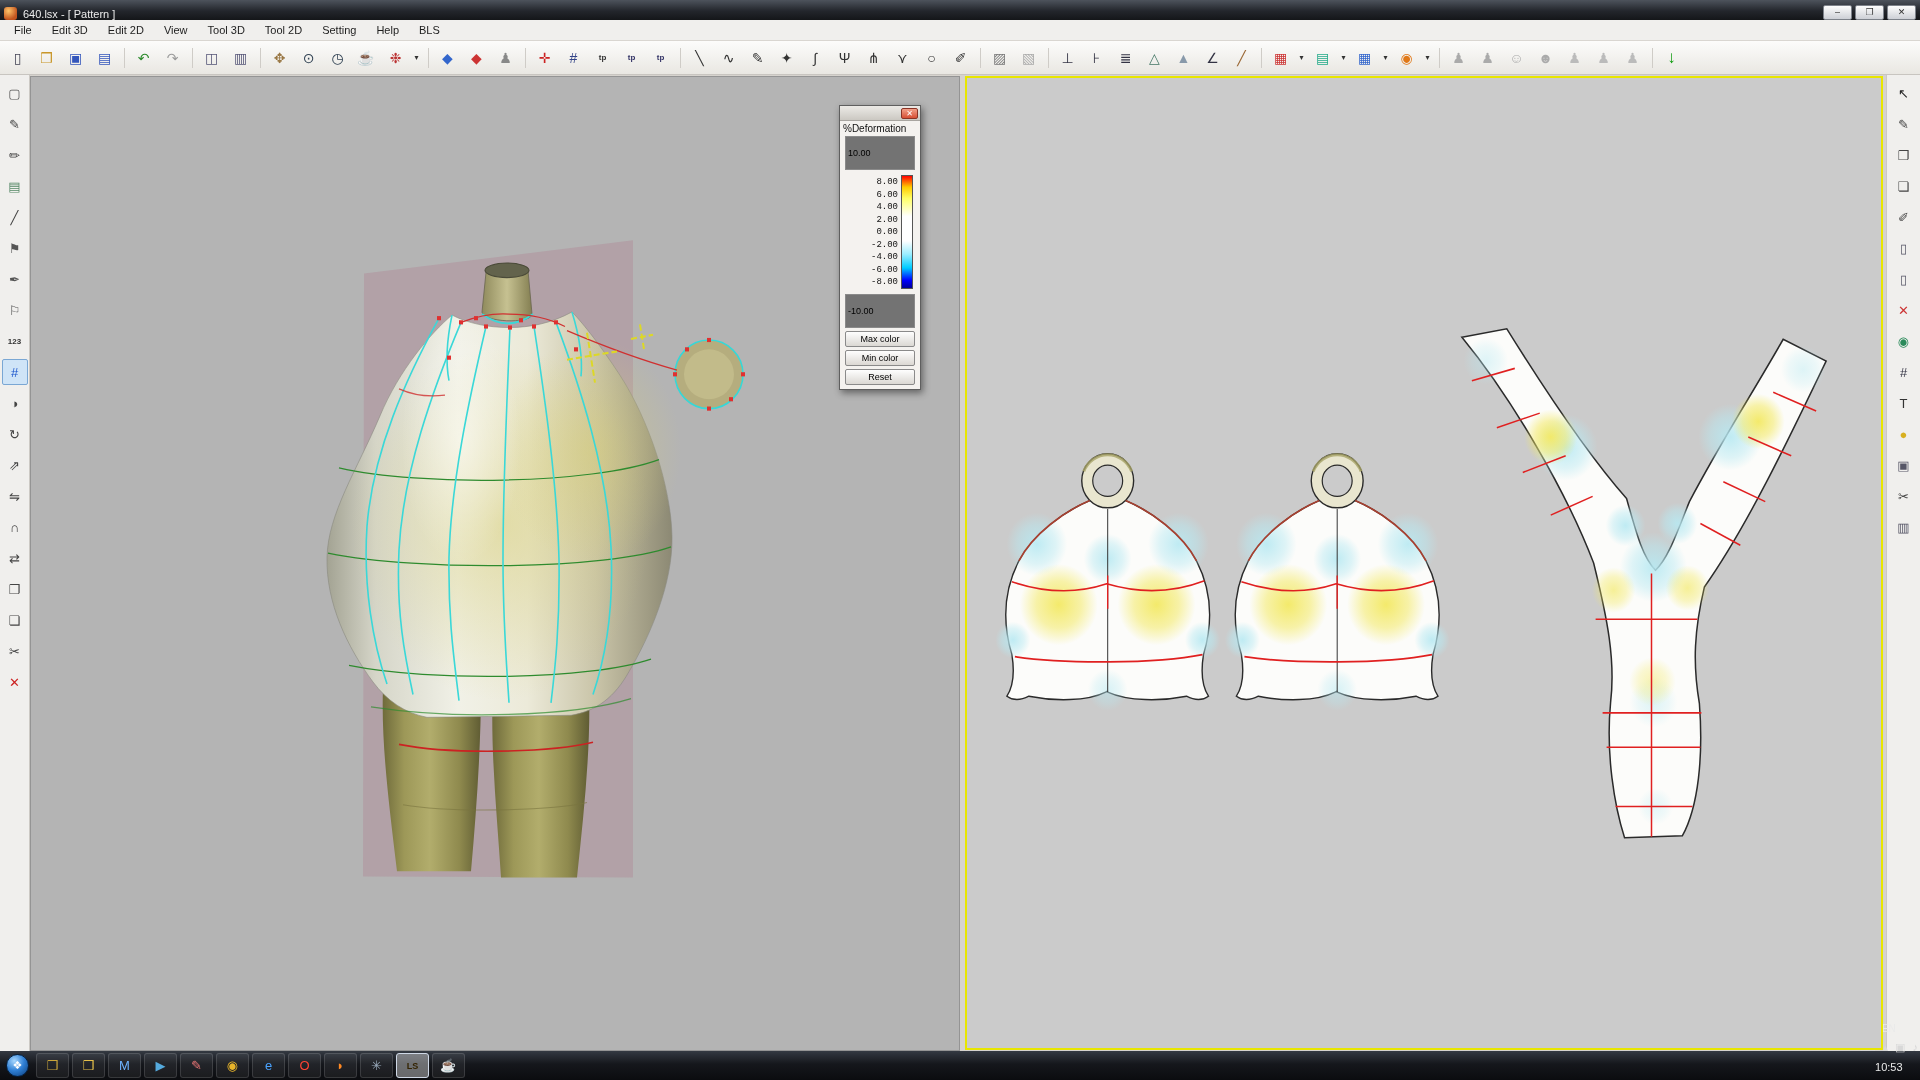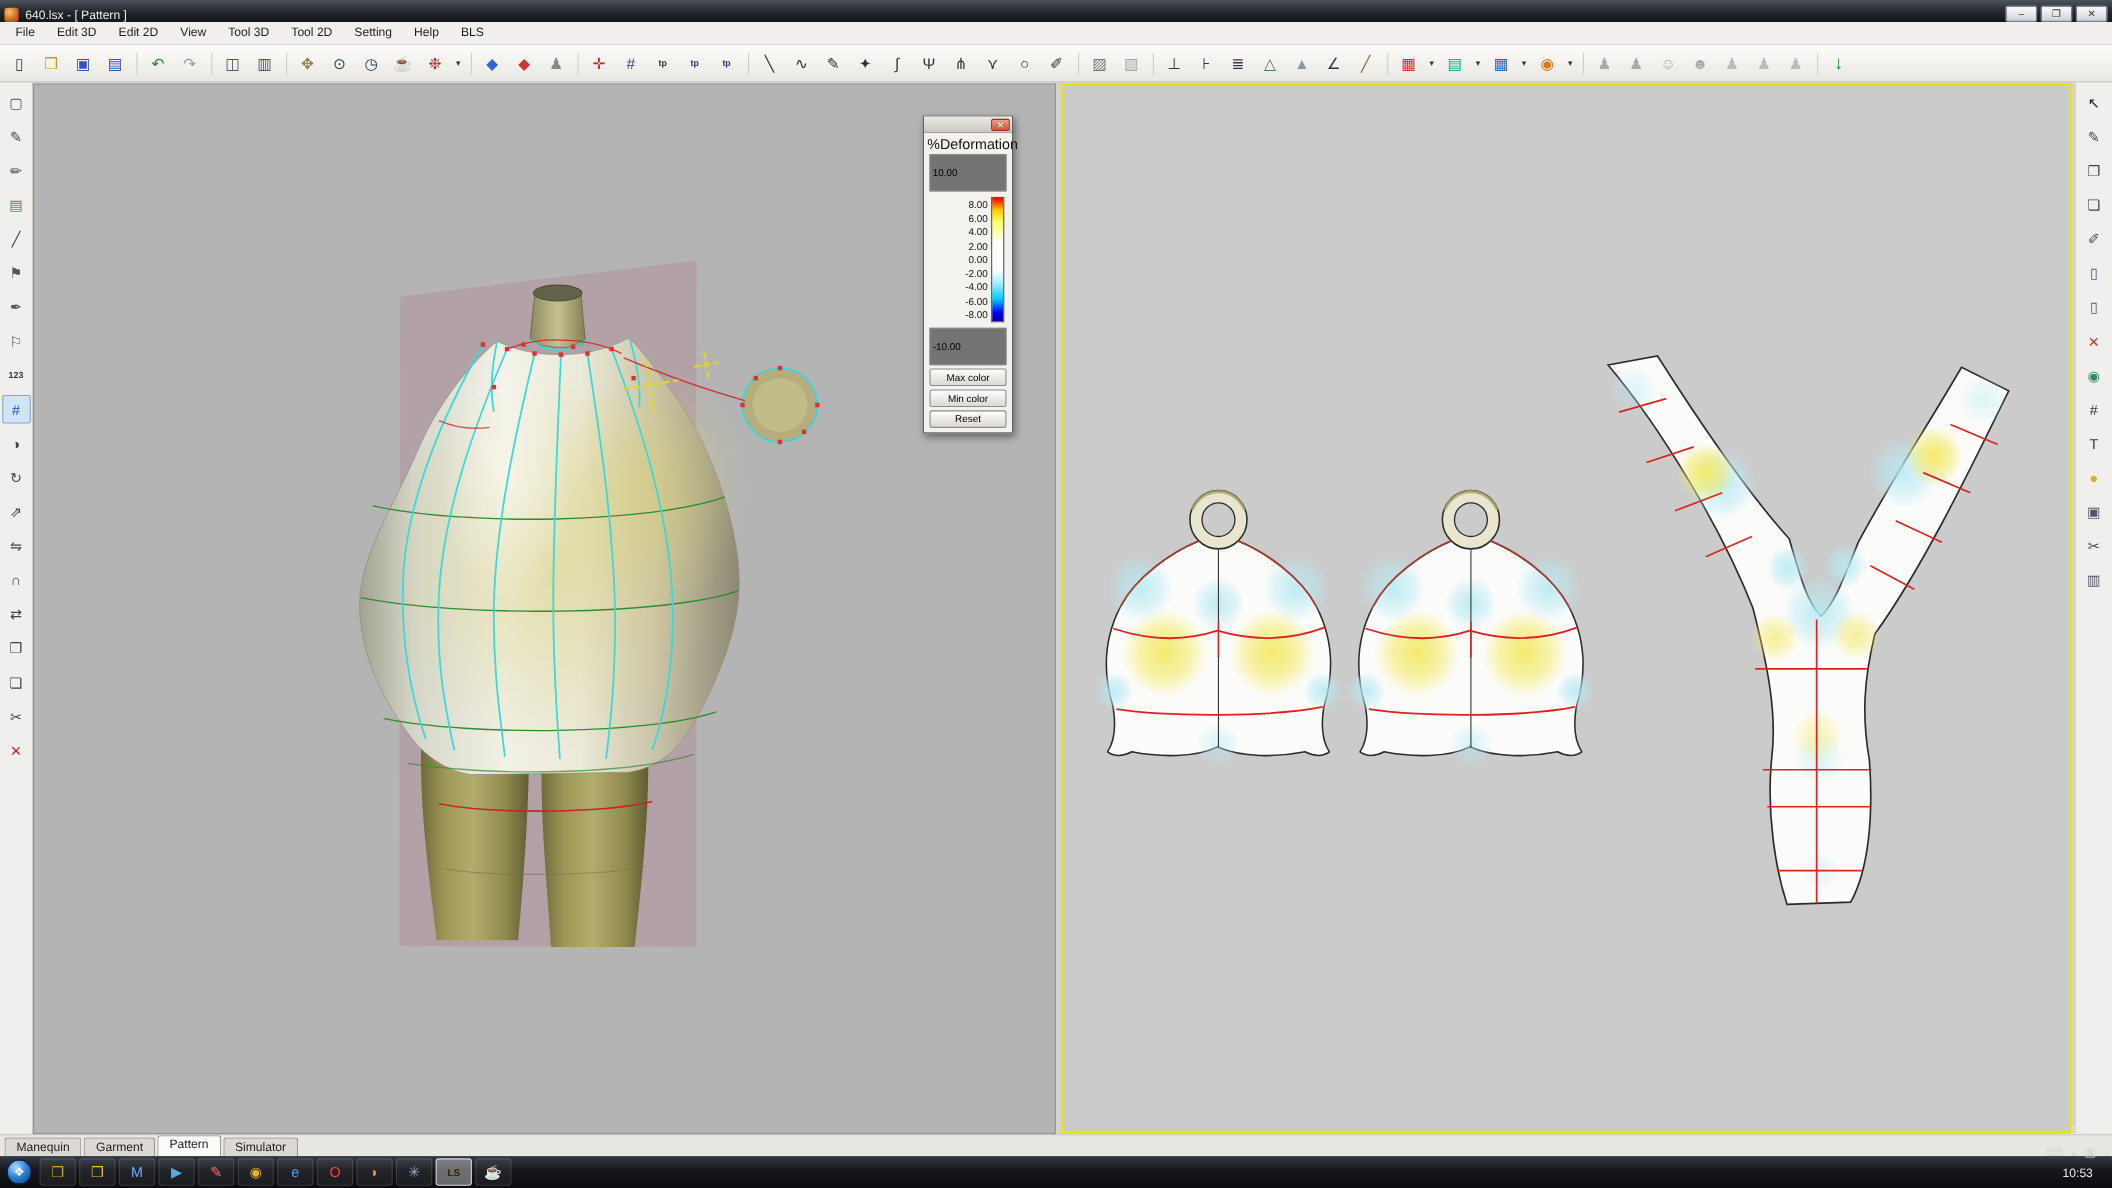--- a/index.html
+++ b/index.html
@@ -33,23 +33,23 @@
 
   .view3d{width:930px;flex:0 0 auto;position:relative;background:#b4b4b4;border:1px solid #949494;margin-top:1px;}
   .divider{width:5px;flex:0 0 auto;}
   .view2d{flex:1 1 auto;margin:1px 3px 1px 0;border:2px solid #e8e600;background:#cbcbcb;position:relative;}
   .view3d svg,.view2d svg{display:block;width:100%;height:100%;}
 
   
   .dialog{position:absolute;left:808px;top:28px;width:82px;background:#f4f2ef;border:1px solid #5f5f5f;box-shadow:2px 3px 7px rgba(0,0,0,.45);z-index:10;font-size:9px;padding-bottom:4px;}
   .dlg-titlebar{height:15px;background:linear-gradient(#eceae6,#cbc8c2);border-bottom:1px solid #a8a5a0;display:flex;justify-content:flex-end;align-items:center;padding:1px 2px;}
   .dlg-close{width:17px;height:11px;background:linear-gradient(#f2a089,#d74f34);border:1px solid #8a3326;border-radius:2px;color:#fff;font-size:8px;line-height:9px;text-align:center;}
-  .dlg-title{padding:2px 3px 1px;font-size:13px;color:#111;}
+  .dlg-title{padding:2px 3px 1px;font-size:10px;color:#111;}
   .dlg-input{display:block;width:70px;height:15px;margin:1px auto;border:1px solid #8a8a8a;background:#737373;font-size:9px;font-family:inherit;padding:16px 2px;}
-  .dlg-scale{height:122px;display:flex;justify-content:flex-end;gap:3px;padding:4px 7px 4px 0;}
+  .dlg-scale{height:122px;display:flex;justify-content:flex-end;gap:3px;padding:4px 7px 4px 0;font-family:Liberation Mono, monospace;}
   .scale-labels{display:flex;flex-direction:column;justify-content:space-between;text-align:right;color:#111;font-size:9px;padding:2px 0;}
   .scale-bar{width:12px;border:1px solid #555;background:linear-gradient(#f00 0%,#fc0 10%,#ff6 20%,#fff 36%,#fff 58%,#9ef 70%,#0cf 82%,#00f 93%,#009 100%);}
   .dlg-btn{display:block;width:70px;height:16px;margin:3px auto 0;background:linear-gradient(#fefefe,#dbd8d3);border:1px solid #8a8a8a;border-radius:2px;font-size:9px;font-family:inherit;}
 
   
   .tabbar{height:20px;background:#e9e7e2;border-top:1px solid #ccc9c4;display:flex;align-items:flex-end;padding-left:4px;gap:2px;flex:0 0 auto;}
   .tab{height:17px;padding:2px 10px;background:#dcd9d4;border:1px solid #9a9792;border-bottom:none;border-radius:3px 3px 0 0;color:#222;}
   .tab[data-active="true"]{height:19px;background:#fcfbf9;}
 
   
@@ -542,30 +542,20 @@
         <div class="sb-icon" data-name="sphere-tool" style="color: rgb(216, 176, 32);">●</div>
 
         <div class="sb-icon" data-name="panel-tool" style="color: rgb(85, 85, 102);">▣</div>
 
         <div class="sb-icon" data-name="scissors-tool" style="color: rgb(68, 68, 68);">✂</div>
 
         <div class="sb-icon" data-name="columns-tool" style="color: rgb(85, 85, 102);">▥</div>
       </div>
   </div>
 
-  <div class="tabbar" data-name="view-tabs">
-
-      <div class="tab" data-name="tab-manequin" data-active="false">Manequin</div>
-
-      <div class="tab" data-name="tab-garment" data-active="false">Garment</div>
-
-      <div class="tab" data-name="tab-pattern" data-active="true">Pattern</div>
-
-      <div class="tab" data-name="tab-simulator" data-active="false">Simulator</div>
-    </div>
 
 
   <div class="taskbar" data-name="windows-taskbar">
     <div class="start-orb" data-name="start-button">❖</div>
     <div style="display:flex;gap:3px">
 
         <div class="task-app" data-name="portfolio-app" style="color: rgb(202, 165, 58);">❒</div>
 
         <div class="task-app" data-name="explorer-app" style="color: rgb(230, 192, 74);">❒</div>
 

